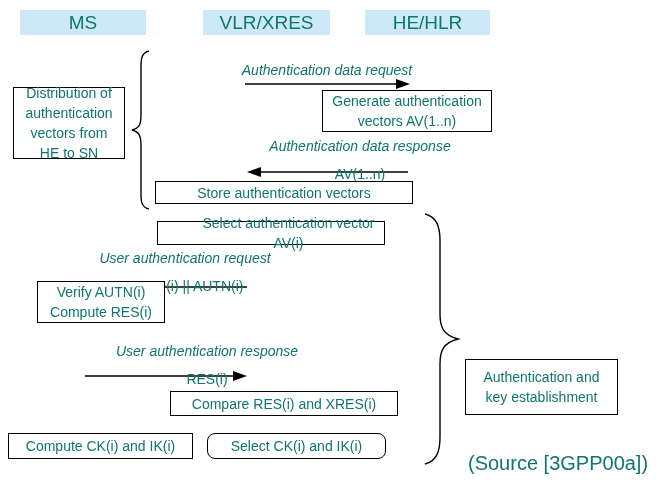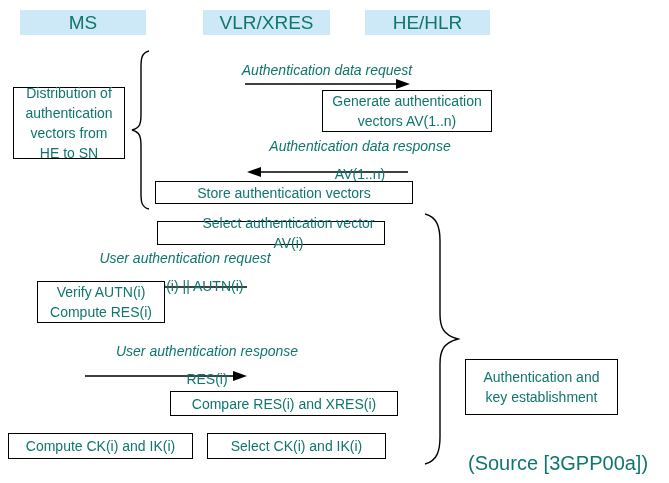--- a/index.html
+++ b/index.html
@@ -121,20 +121,20 @@
 
   <div class="box" style="left:157px; top:221px; width:228px; height:24px;padding-left:35px;">Select authentication vector AV(i)</div>
 
   <div class="box" style="left:37px; top:281px; width:128px; height:42px;">Verify AUTN(i)
 Compute RES(i)</div>
 
   <div class="box" style="left:170px; top:391px; width:228px; height:25px;">Compare RES(i) and XRES(i)</div>
 
   <div class="box" style="left:8px; top:433px; width:185px; height:26px;">Compute CK(i) and IK(i)</div>
 
-  <div class="box" style="left:207px; top:433px; width:179px; height:26px;">Select CK(i) and IK(i)</div>
+  <div class="box" style="left:207px; top:433px; width:179px; height:26px;border-radius:8px;">Select CK(i) and IK(i)</div>
 
   <div class="box" style="left:465px; top:319px; width:153px; height:56px;margin-top:40px;">Authentication and
 key establishment</div>
 
   <div class="src">(Source [3GPP00a])</div>
 
 </div>
 
 </body></html>

